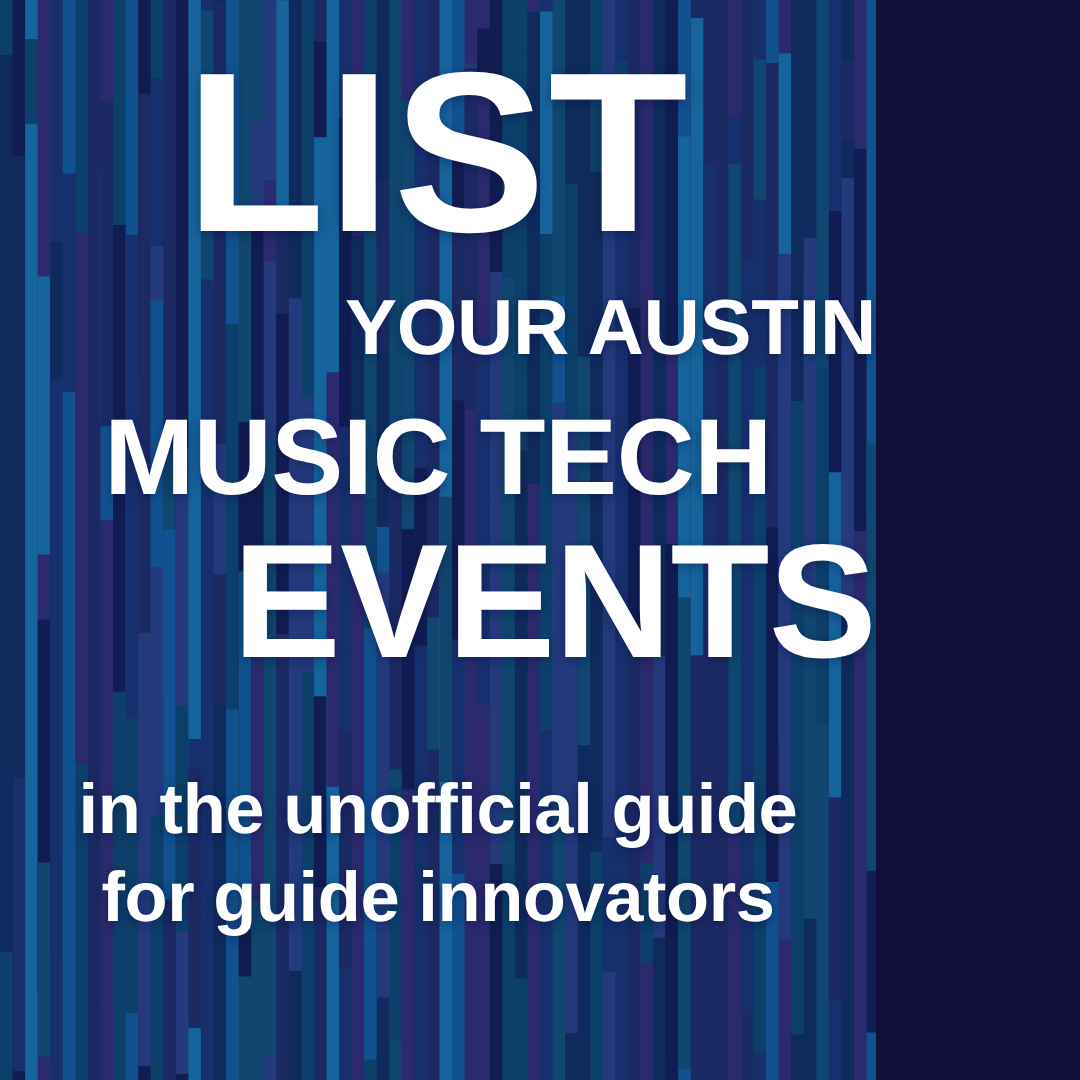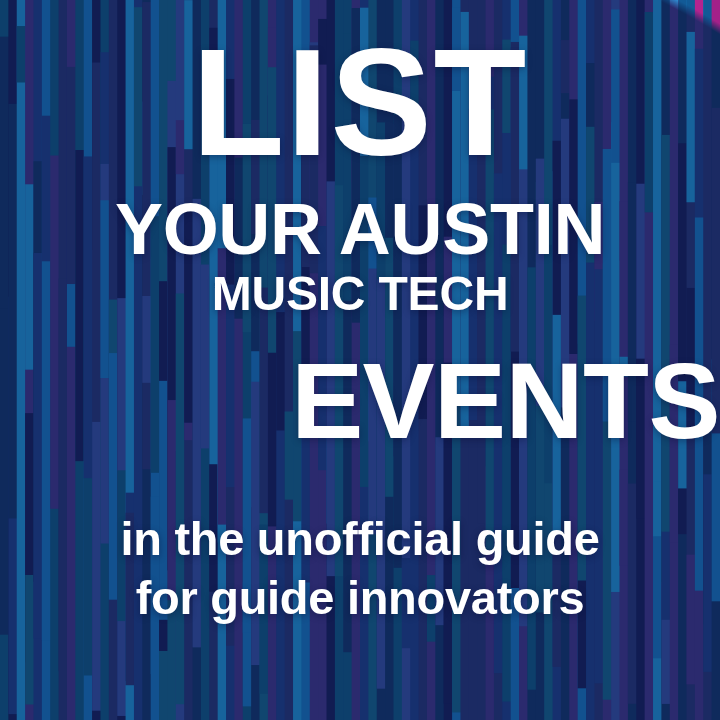--- a/index.html
+++ b/index.html
@@ -3,21 +3,21 @@
 <meta charset="utf-8">
 <title>Music Tectonics Promo</title>
 <style>
   html, body {
     margin: 0;
     padding: 0;
     background: #10103a;
   }
   #poster {
     position: relative;
-    width: 720px;
+    width: 584px;
     height: 720px;
     overflow: hidden;
     background: #1a5fa8;
     font-family: "Liberation Sans", "DejaVu Sans", sans-serif;
     user-select: none;
   }
 
   
   #bars-base,
   #bars-navy {
@@ -52,28 +52,29 @@
     position: absolute;
     top: 33px;
     left: 0; right: 0;
     font-size: 152px;
     letter-spacing: 0.012em;
   }
   #line-your-austin {
     position: absolute;
     top: 196px;
     left: 0; right: 0;
-    font-size: 72px;
+    font-size: 52px;
     letter-spacing: -0.004em;
+    text-align: right;
   }
   #line-music-tech {
     position: absolute;
     top: 272px;
     left: 0; right: 0;
-    font-size: 48px;
+    font-size: 72px;
     letter-spacing: -0.004em;
   }
   #line-events {
     position: absolute;
     top: 351px;
     left: 15px; right: 0;
     font-size: 108px;
     letter-spacing: -0.005em;
     text-align: right;
   }

